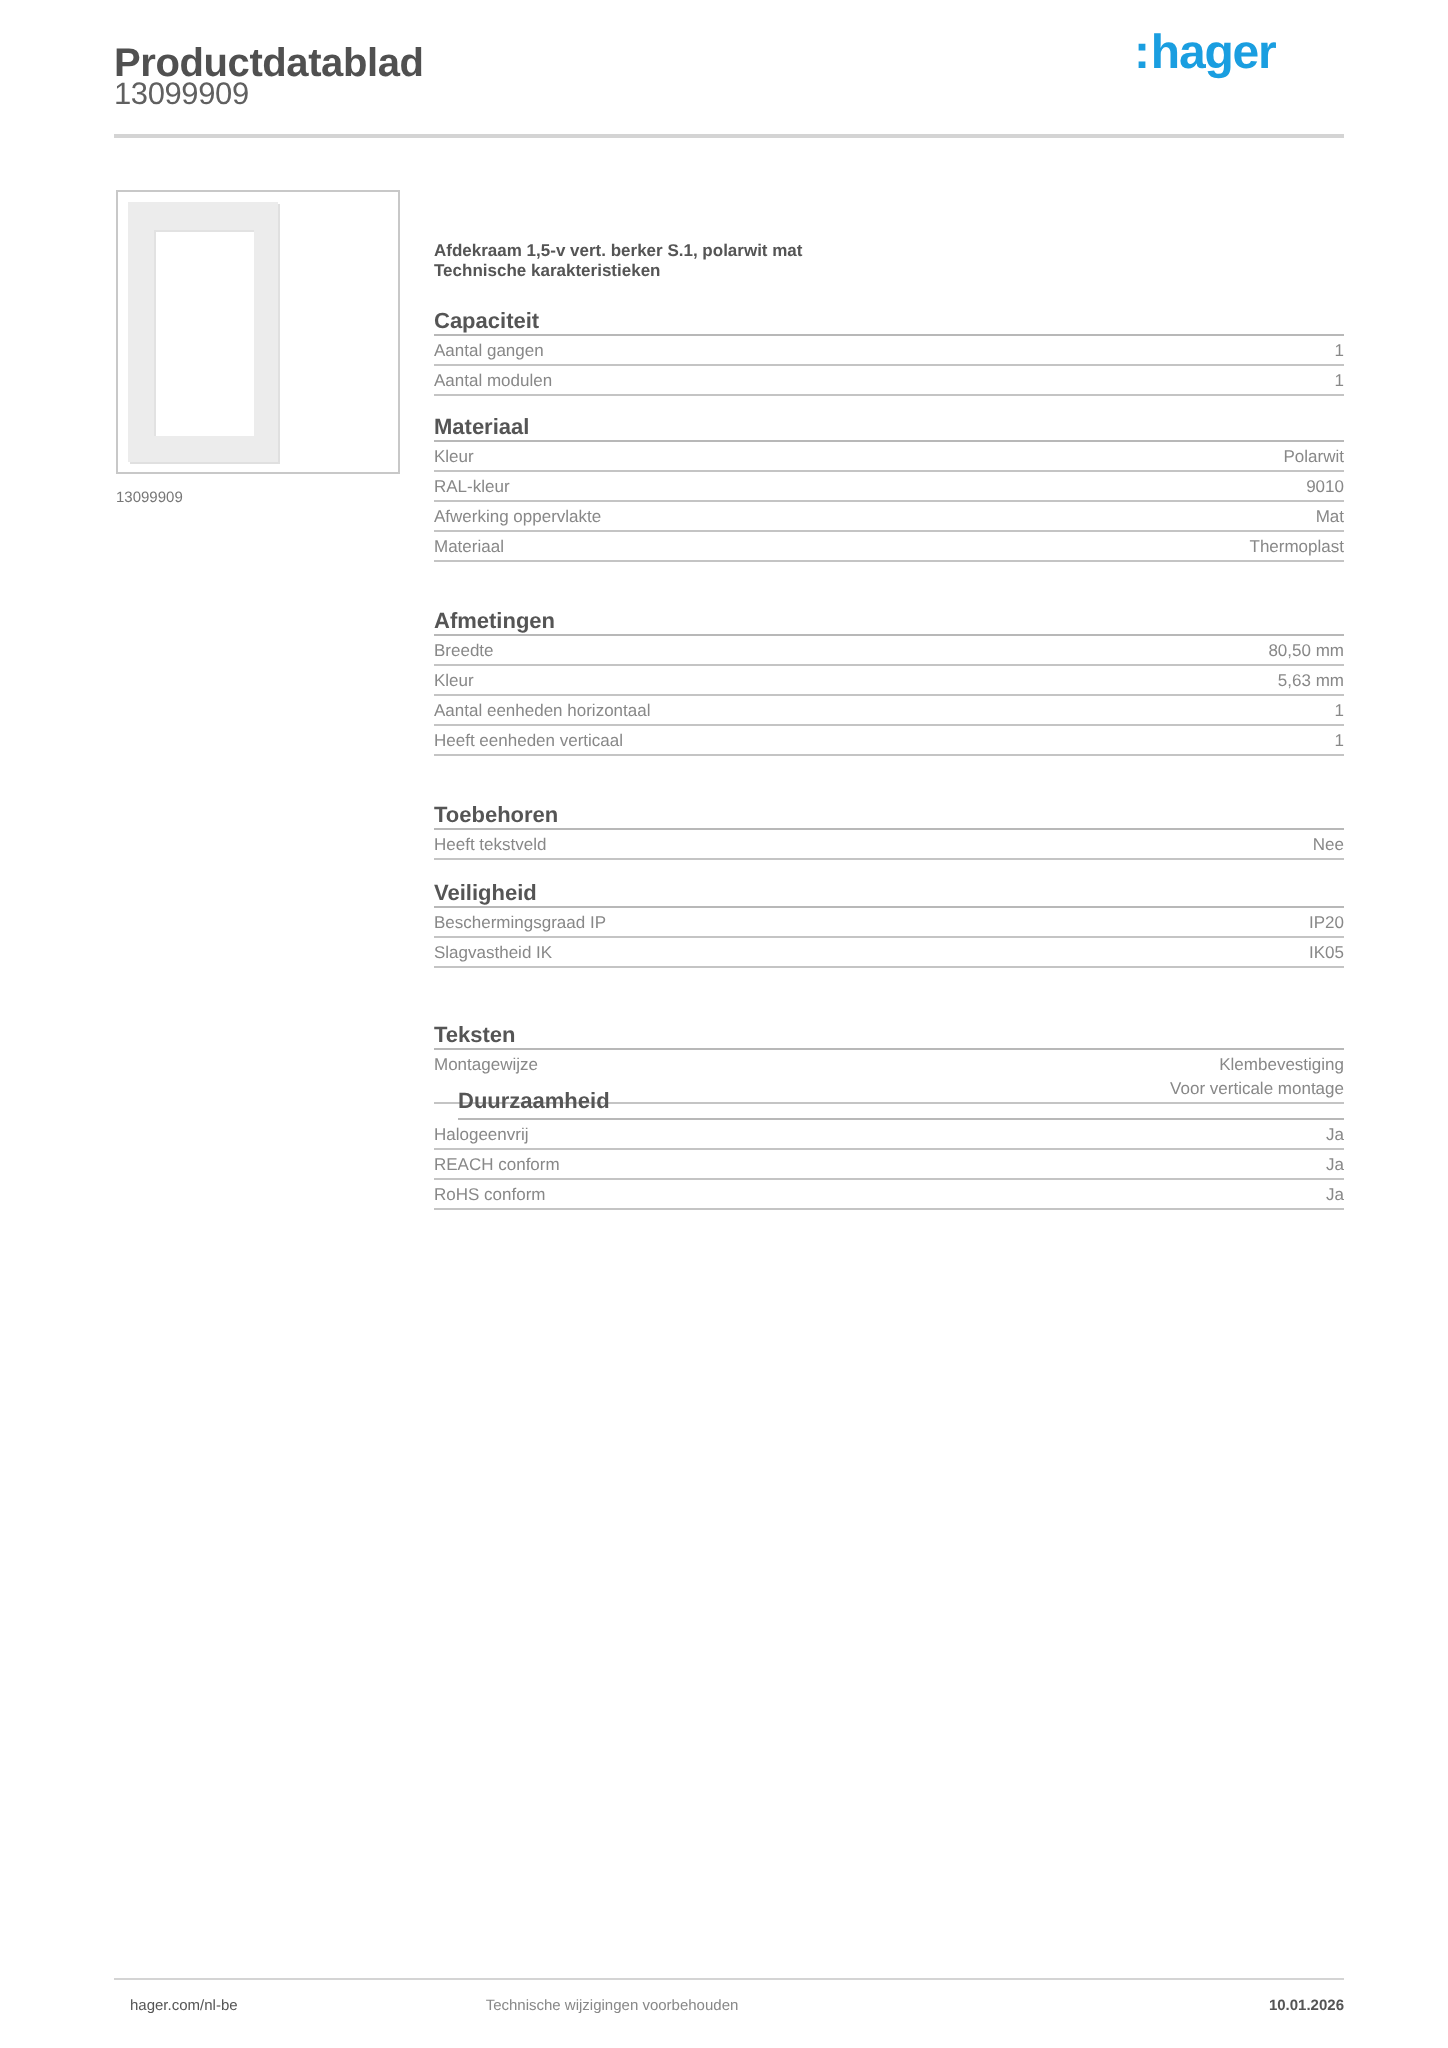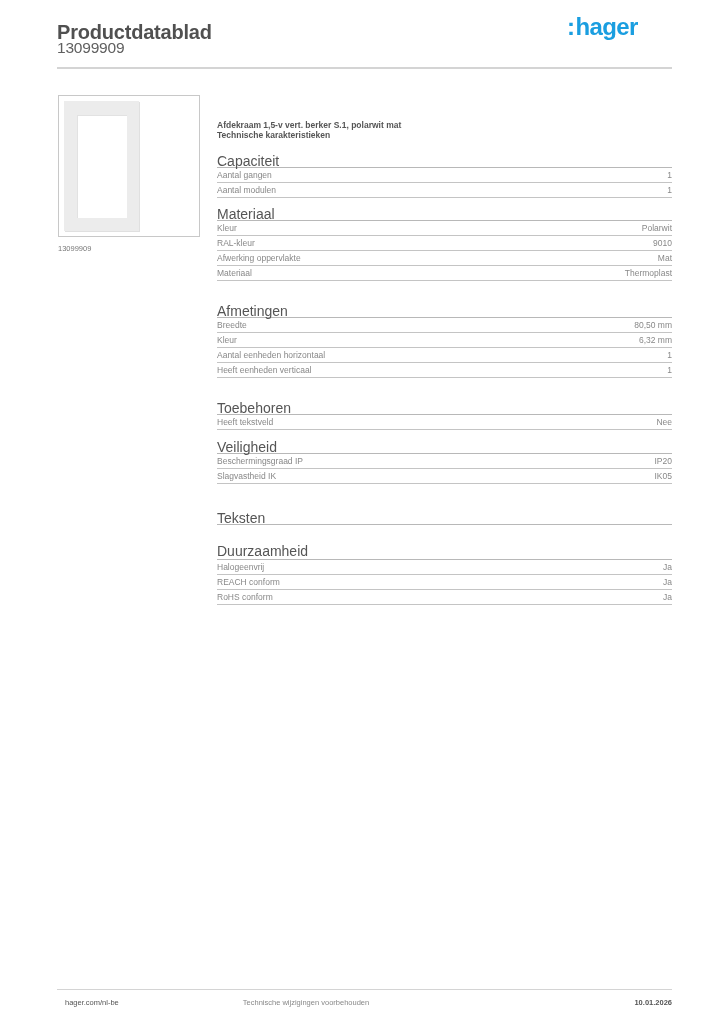--- a/index.html
+++ b/index.html
@@ -41,21 +41,21 @@
     position: absolute; left: 58px; top: 244px; font-size: 7.5px; color: #777;
   }
   .product-name {
     position: absolute; left: 217px; top: 96px; font-size: 8.5px; font-weight: bold; color: #555; margin-top: 24px;
   }
   .tech-title {
     position: absolute; left: 217px; top: 130px; font-size: 8.5px; font-weight: bold; color: #555;
   }
   .table { position: absolute; left: 217px; width: 455px; }
   .section-head {
-    font-size: 14px; font-weight: normal; color: #555; height: 12px; line-height: 12px;
+    font-size: 11px; font-weight: bold; color: #555; height: 12px; line-height: 12px;
     border-bottom: 1.5px solid #b8b8b8;
   }
   .row {
     display: flex; justify-content: space-between; align-items: flex-start;
     font-size: 8.5px; color: #888; line-height: 12px; padding-top: 1px;
     border-bottom: 1px solid #c4c4c4; min-height: 13px;
   }
   .row .val { text-align: right; white-space: pre-line; }
   .footer-rule {
     position: absolute; left: 57px; top: 989px; width: 615px; height: 1px; background: #d4d4d4;
@@ -125,21 +125,21 @@
 </div>
 
 <div class="table" style="top:305px;">
   <div class="section-head">Afmetingen</div>
   <div class="row">
     <span>Breedte</span>
     <span class="val">80,50 mm</span>
   </div>
   <div class="row">
     <span>Kleur</span>
-    <span class="val">6,32 mm</span>
+    <span class="val">5,63 mm</span>
   </div>
   <div class="row">
     <span>Aantal eenheden horizontaal</span>
     <span class="val">1</span>
   </div>
   <div class="row">
     <span>Heeft eenheden verticaal</span>
     <span class="val">1</span>
   </div>
 </div>
@@ -159,24 +159,29 @@
     <span class="val">IP20</span>
   </div>
   <div class="row">
     <span>Slagvastheid IK</span>
     <span class="val">IK05</span>
   </div>
 </div>
 
 <div class="table" style="top:493px;margin-top:19px;">
   <div class="section-head">Teksten</div>
+  <div class="row" style="min-height:25px;">
+    <span>Montagewijze</span>
+    <span class="val">Klembevestiging
+Voor verticale montage</span>
+  </div>
 </div>
 
 <div class="table" style="top:545px;">
-  <div class="section-head" style="height:14px;">Duurzaamheid</div>
+  <div class="section-head" style="height:14px;margin-left:12px;">Duurzaamheid</div>
   <div class="row">
     <span>Halogeenvrij</span>
     <span class="val">Ja</span>
   </div>
   <div class="row">
     <span>REACH conform</span>
     <span class="val">Ja</span>
   </div>
   <div class="row">
     <span>RoHS conform</span>

